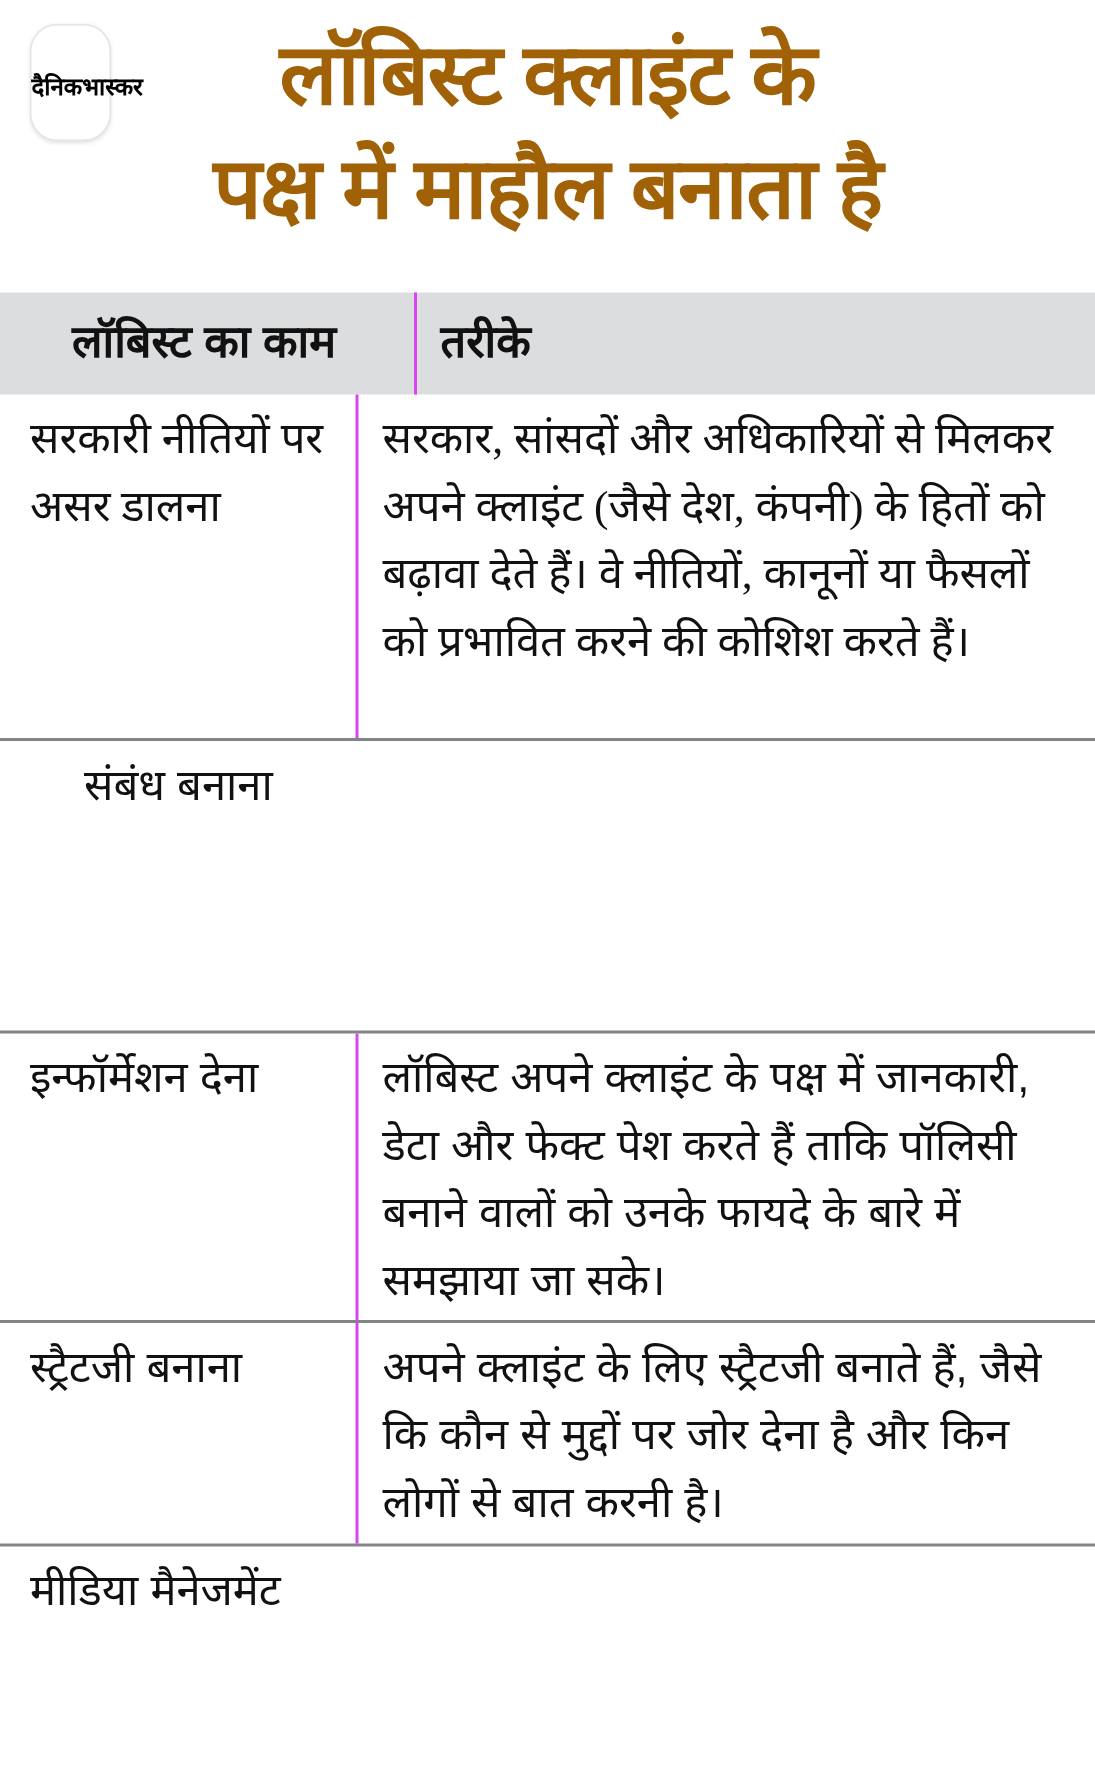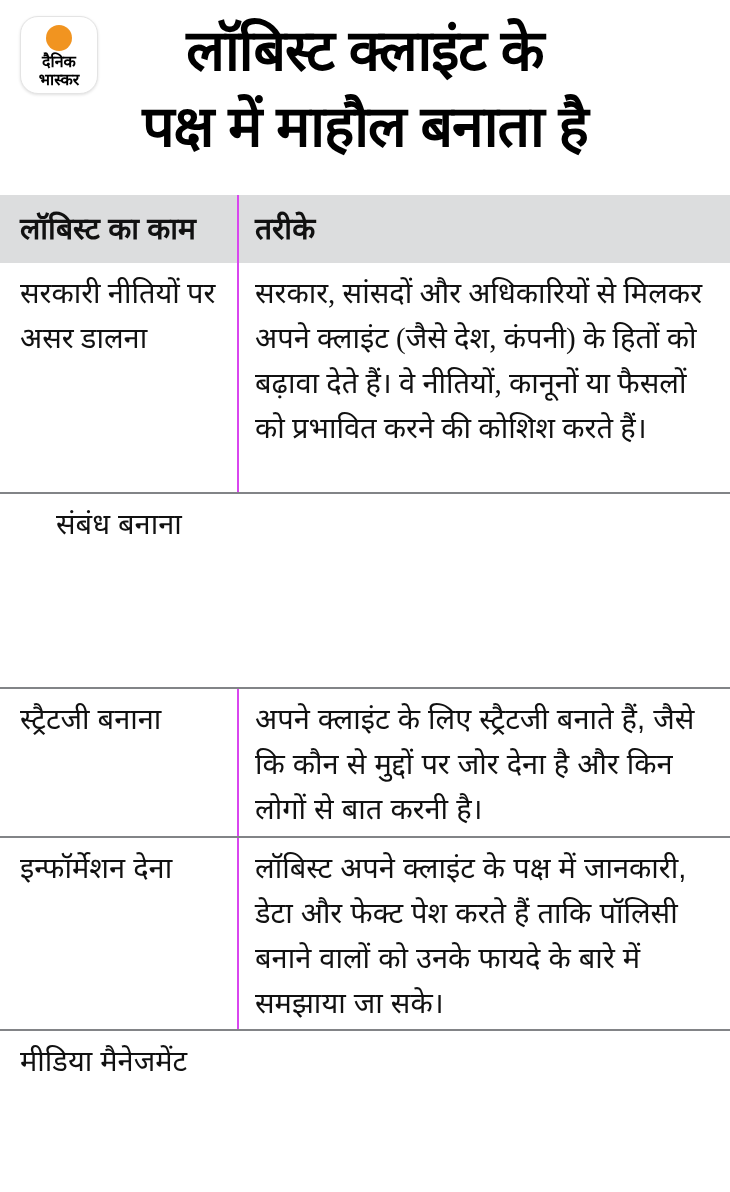--- a/index.html
+++ b/index.html
@@ -21,29 +21,29 @@
   .masthead {
     position: relative;
     width: 730px;
     height: 195px;
     background: #ffffff;
   }
   .logo {
     position: absolute;
     left: 20px;
     top: 16px;
-    width: 78px;
+    width: 54px;
     height: 78px;
     background: #ffffff;
     border: 1px solid #e4e4e4;
     border-radius: 18px;
     box-shadow: 0 1px 3px rgba(0,0,0,0.12);
     box-sizing: border-box;
     display: flex;
-    flex-direction: column;
+    flex-direction: row;
     align-items: center;
     justify-content: flex-start;
     padding-top: 8px;
   }
   .logo-sun {
     width: 26px;
     height: 26px;
     border-radius: 50%;
     background: #f19420;
     margin-bottom: 2px;
@@ -59,21 +59,21 @@
   }
   .title {
     position: absolute;
     left: 0;
     top: 12px;
     width: 730px;
     text-align: center;
     font-size: 57px;
     line-height: 76px;
     font-weight: 900;
-    color: #000000;
+    color: #a16207;
     letter-spacing: -1px;
   }
 
   
   .table {
     position: absolute;
     left: 0;
     top: 195px;
     width: 730px;
   }
@@ -108,20 +108,21 @@
     line-height: 45px;
     overflow: hidden;
   }
   .thead .cell-left, .thead .cell-right {
     display: flex;
     align-items: center;
     padding-top: 0;
     font-size: 30px;
     font-weight: bold;
     line-height: 34px;
+    margin-left: 28px;
   }
   .h231 { height: 231px; font-family: Liberation Serif, serif; }
   .h195 { height: 195px; padding-left: 36px; }
   .h149 { height: 149px; }
   .h193 { height: 193px; }
   .h161 { height: 161px; }
 </style>
 </head>
 <body>
 
@@ -148,28 +149,28 @@
 
     <div class="row h231">
       <div class="cell-left">सरकारी नीतियों पर असर डालना</div>
       <div class="cell-right">सरकार, सांसदों और अधिकारियों से मिलकर अपने क्लाइंट (जैसे देश, कंपनी) के हितों को बढ़ावा देते हैं। वे नीतियों, कानूनों या फैसलों को प्रभावित करने की कोशिश करते हैं।</div>
     </div>
 
     <div class="row h195">
       <div class="cell-left">संबंध बनाना</div>
     </div>
 
+    <div class="row h193">
+      <div class="cell-left">इन्फॉर्मेशन देना</div>
+      <div class="cell-right">लॉबिस्ट अपने क्लाइंट के पक्ष में जानकारी, डेटा और फेक्ट पेश करते हैं ताकि पॉलिसी बनाने वालों को उनके फायदे के बारे में समझाया जा सके।</div>
+    </div>
+
     <div class="row h149">
       <div class="cell-left">स्ट्रैटजी बनाना</div>
       <div class="cell-right">अपने क्लाइंट के लिए स्ट्रैटजी बनाते हैं, जैसे कि कौन से मुद्दों पर जोर देना है और किन लोगों से बात करनी है।</div>
-    </div>
-
-    <div class="row h193">
-      <div class="cell-left">इन्फॉर्मेशन देना</div>
-      <div class="cell-right">लॉबिस्ट अपने क्लाइंट के पक्ष में जानकारी, डेटा और फेक्ट पेश करते हैं ताकि पॉलिसी बनाने वालों को उनके फायदे के बारे में समझाया जा सके।</div>
     </div>
 
     <div class="row h161 last">
       <div class="cell-left">मीडिया मैनेजमेंट</div>
     </div>
 
   </div>
 </div>
 
 </body></html>

